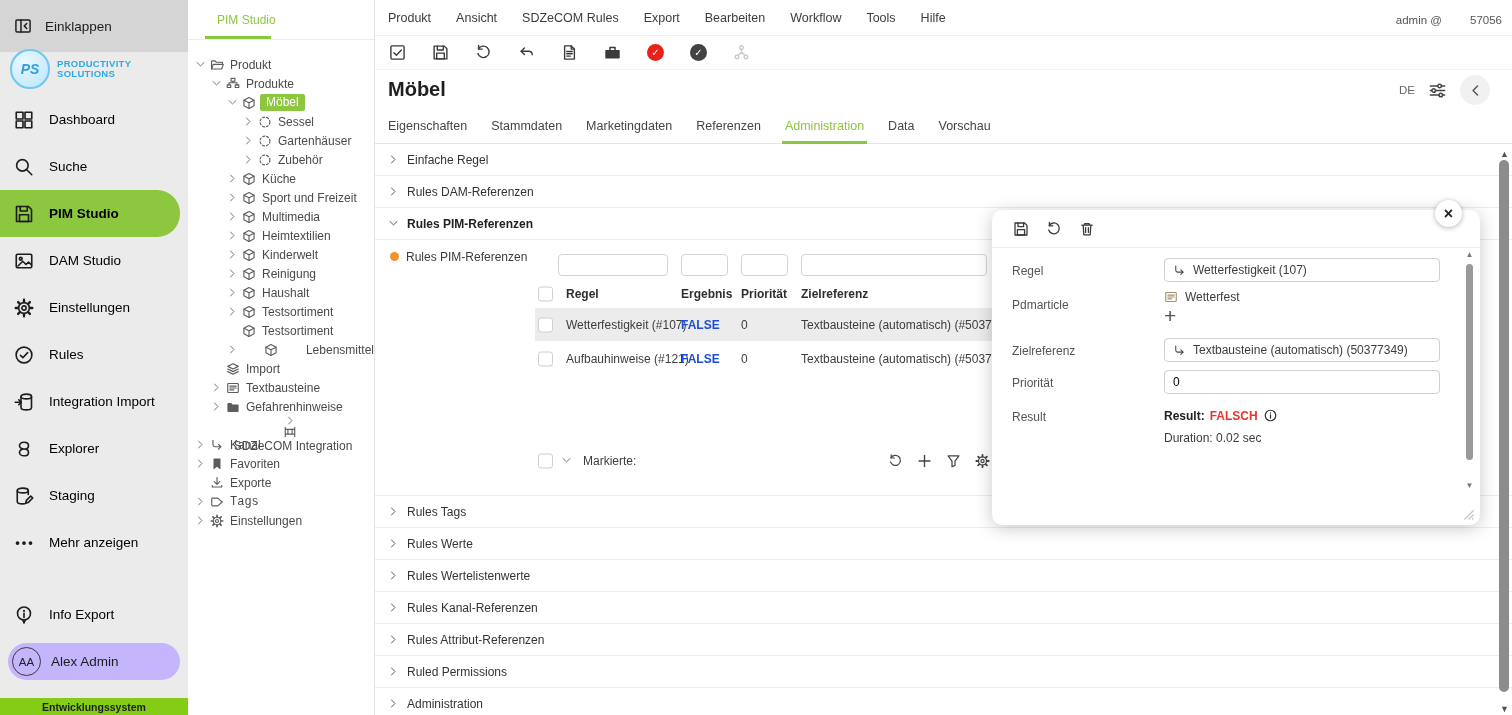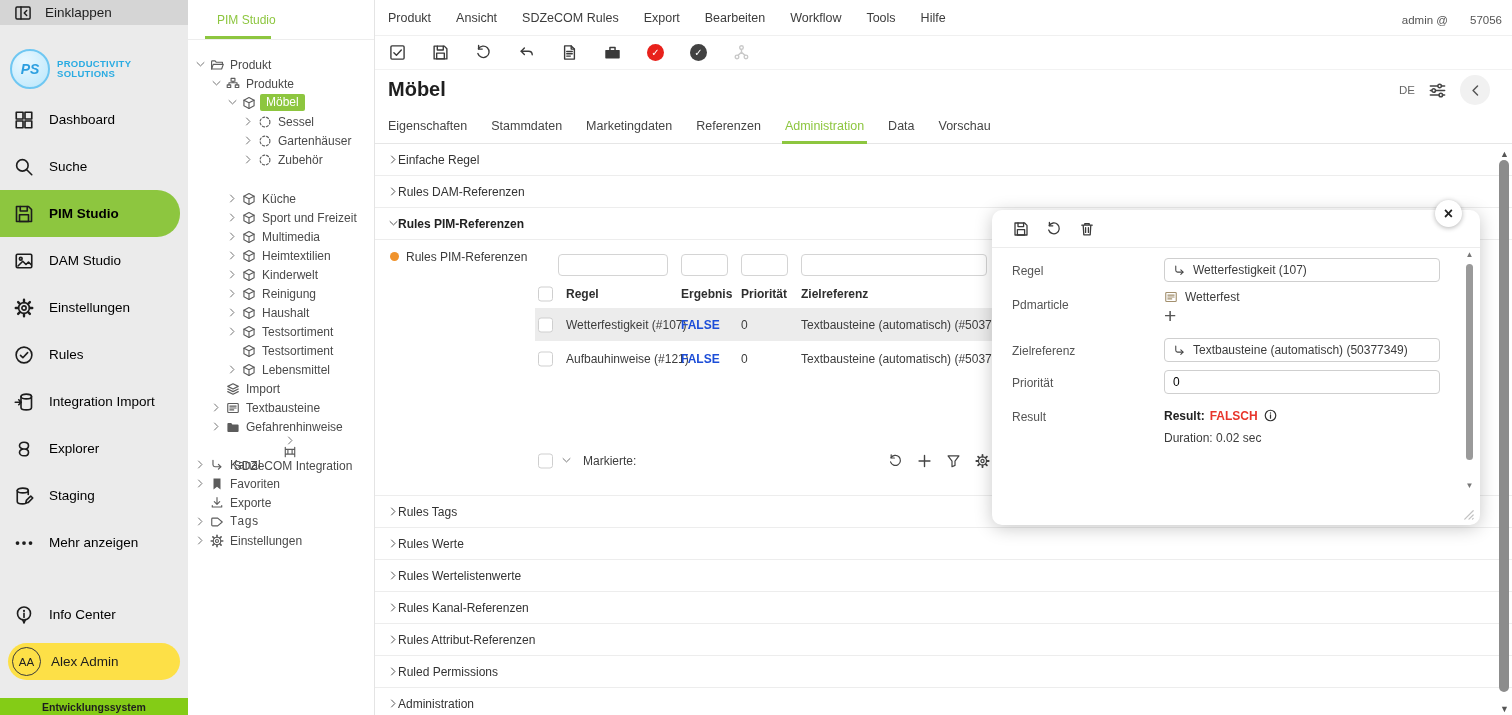--- a/index.html
+++ b/index.html
@@ -1,34 +1,34 @@
 <!DOCTYPE html>
 <html><head>
 <meta charset="utf-8">
 <style>
   html,body{margin:0;padding:0}
   body{width:1512px;height:715px;position:relative;overflow:hidden;background:#fff;
        font-family:"Liberation Sans","DejaVu Sans",sans-serif;color:#333;-webkit-font-smoothing:antialiased}
   .ico svg{width:100%;height:100%;display:block}
   
   #sidebar{position:absolute;left:0;top:0;width:188px;height:715px;background:#ebebeb;z-index:5}
-  .collapse-bar{height:25px;background:#d5d5d5;display:flex;align-items:center;gap:13px;padding-left:14px;cursor:pointer}
+  .collapse-bar{height:52px;background:#d5d5d5;display:flex;align-items:center;gap:13px;padding-left:14px;cursor:pointer}
   .collapse-bar .ico{width:18px;height:18px;color:#1d1d1d}
   .collapse-bar span.lbl{font-size:13.5px;color:#1d1d1d}
   .brand{position:absolute;top:49px;left:10px;display:flex;align-items:center;gap:7px}
   .brand-circle{width:40px;height:40px;border-radius:50%;background:radial-gradient(circle at 35% 30%,#eaf8ff,#b9e6fb);
     border:2.5px solid #6fc7f2;color:#2d9fe0;display:flex;align-items:center;justify-content:center;
     font-weight:bold;font-style:italic;font-size:14px;box-sizing:border-box}
   .brand-text{color:#29abe2;font-weight:bold;font-size:9.5px;line-height:10.5px;letter-spacing:.3px}
   .nav{position:absolute;top:96px;left:0;width:100%}
   .nav-item{height:47px;display:flex;align-items:center;gap:15px;padding-left:14px;font-size:13.5px;color:#000000;cursor:pointer;box-sizing:border-box}
   .nav-item .ico{width:20px;height:20px;color:#1d1d1d;flex:0 0 20px}
   .nav-item.active{background:#8dc63f;width:180px;border-radius:0 23px 23px 0;font-weight:bold}
   #sb-footer{position:absolute;top:591px;left:0;width:100%}
-  .user-pill{position:absolute;top:643px;left:8px;width:172px;height:37px;background:#fde047;border-radius:19px;
+  .user-pill{position:absolute;top:643px;left:8px;width:172px;height:37px;background:#c4b5fd;border-radius:19px;
     display:flex;align-items:center;gap:10px;padding-left:4px;box-sizing:border-box;cursor:pointer}
   .avatar{width:29px;height:29px;border-radius:50%;border:1.6px solid #3a3a3a;display:flex;align-items:center;
     justify-content:center;font-size:11.5px;color:#222;box-sizing:border-box;background:transparent}
   .user-name{font-size:13.5px;color:#1d1d1d}
   .env-bar{position:absolute;bottom:0;left:0;width:100%;height:17px;background:#84cc16;display:flex;align-items:center;
     justify-content:center;font-size:10.5px;font-weight:bold;color:#1e1e1e}
   
   #treepanel{position:absolute;left:188px;top:0;width:187px;height:715px;background:#fff;border-right:1px solid #e4e4e4;box-sizing:border-box;z-index:4}
   .tree-tab-wrap{border-bottom:1px solid #ededed;padding-top:13px}
   .tree-tab{padding-left:29px;font-size:12px;color:#8dc63f;cursor:pointer}
@@ -38,39 +38,39 @@
   .chev{width:9px;height:9px;color:#666;flex:0 0 9px;margin-right:5px;display:inline-block}
   .chev.exp{transform:rotate(90deg)}
   .chev-sp{flex:0 0 9px;margin-right:5px}
   .t-ico{width:14px;height:14px;color:#5c5c5c;margin-right:6px;flex:0 0 14px}
   .chip{background:#8dc63f;color:#fff;padding:1px 6px 2px 6px;border-radius:2px;margin-left:-2px}
   
   #main{position:absolute;left:375px;top:0;right:0;height:715px;background:#fff}
   .menubar{height:36px;display:flex;align-items:center;padding-left:13px;gap:25px;border-bottom:1px solid #f0f0f0;
     font-size:12.5px;color:#3c3c3c;position:relative;box-sizing:border-box}
   .menu-item{cursor:pointer}
-  .mb-right{position:absolute;right:10px;top:0;height:40px;display:flex;align-items:center;gap:22px;font-size:11.5px;color:#555}
+  .mb-right{position:absolute;right:10px;top:0;height:40px;display:flex;align-items:center;gap:28px;font-size:11.5px;color:#555}
   .toolbar{height:34px;display:flex;align-items:center;padding-left:14px;gap:26px;border-bottom:1px solid #f2f2f2;box-sizing:border-box}
   .tb-ico{width:17px;height:17px;color:#3a3a3a;cursor:pointer}
   .tb-ico.disabled{color:#c9c9c9;cursor:default}
   .tb-circle{width:17px;height:17px;border-radius:50%;display:flex;align-items:center;justify-content:center;
     color:#fff;font-size:10px;font-weight:bold;cursor:pointer}
   .tb-circle.red{background:#e8211b}.tb-circle.dark{background:#424242}
   .hdr{height:43px;position:relative}
   .hdr-title{position:absolute;left:13px;top:8px;font-size:20px;font-weight:bold;color:#1f1f1f}
   .hdr-right{position:absolute;right:22px;top:5px;display:flex;align-items:center;gap:13px}
   .lang{font-size:11.5px;color:#666}
   .sliders-ico{width:19px;height:19px;color:#444;cursor:pointer}
   .circle-btn{width:30px;height:30px;border-radius:50%;background:#f1f1f1;display:flex;align-items:center;justify-content:center;cursor:pointer}
   .circle-btn .ico{width:13px;height:13px;color:#555}
   .tabs{height:31px;display:flex;padding-left:13px;gap:24px;border-bottom:1px solid #e6e6e6;font-size:12.5px;color:#454545;box-sizing:border-box}
   .tab{padding-top:6px;position:relative;cursor:pointer}
   .tab.active{color:#8dc63f}
   .tab.active:after{content:"";position:absolute;left:-3px;right:-3px;bottom:-1px;height:3px;background:#8dc63f}
-  .acc-h{height:32px;display:flex;align-items:center;padding-left:14px;border-bottom:1px solid #ededed;
+  .acc-h{height:32px;display:flex;align-items:center;gap:9px;padding-left:14px;border-bottom:1px solid #ededed;
     font-size:12px;color:#333;cursor:pointer;box-sizing:border-box}
   .acc-h .chev{color:#444;margin-right:0}
   .acc-h.expanded{font-weight:bold;color:#222}
   #rules-pim-body{height:255px;border-bottom:1px solid #ededed;position:relative;background:#fff}
   .field-dot{position:absolute;left:15px;top:12px;width:9px;height:9px;border-radius:50%;background:#f0932c}
   .field-lbl{position:absolute;left:31px;top:10px;font-size:12px;color:#3c3c3c}
   #rules-table{position:absolute;left:160px;top:0;width:457px;height:100%}
   .f-input{position:absolute;top:14px;height:22px;border:1px solid #d4d4d4;border-radius:4px;background:#fff;outline:none;
     padding:0 6px;font:inherit;font-size:12px;box-sizing:border-box}
   .th-row{position:absolute;top:40px;left:0;width:100%;height:28px}
@@ -239,21 +239,21 @@
   <div id="sb-footer">
     <div class="nav-item">
       <span class="ico">
           <svg viewBox="0 0 16 16" fill="none" stroke="currentColor" stroke-width="1.3" stroke-linecap="round" stroke-linejoin="round">
             <circle cx="8" cy="6.8" r="5.2"></circle>
             <path d="M6.9 11.6 8 14.4l1.1-2.8"></path>
             <circle cx="8" cy="4.7" r=".85" fill="currentColor" stroke="none"></circle>
             <path d="M8 6.7v3.3"></path>
           </svg>
         </span>
-      <span>Info Center</span>
+      <span>Info Export</span>
     </div>
   </div>
   <div class="user-pill">
     <div class="avatar">AA</div>
     <div class="user-name">Alex Admin</div>
   </div>
   <div class="env-bar">Entwicklungssystem</div>
 </div>
 
 <div id="treepanel">
@@ -338,21 +338,21 @@
             <path stroke-width="1.6" d="M4.5 1.8 10.5 8l-6 6.2"></path>
           </svg>
         </span>
         <span class="ico t-ico">
           <svg viewBox="0 0 16 16" fill="none" stroke="currentColor" stroke-width="1.3" stroke-linecap="round" stroke-linejoin="round">
             <circle cx="8" cy="8" r="5.6" stroke-dasharray="2.4 2.2"></circle>
           </svg>
         </span>
         <span>Zubehör</span>
       </div>
-      <div class="tree-row" style="padding-left: 40px; margin-top: 20px;">
+      <div class="tree-row" style="padding-left: 40px;">
         <span class="ico chev">
           <svg viewBox="0 0 16 16" fill="none" stroke="currentColor" stroke-width="1.3" stroke-linecap="round" stroke-linejoin="round">
             <path stroke-width="1.6" d="M4.5 1.8 10.5 8l-6 6.2"></path>
           </svg>
         </span>
         <span class="ico t-ico">
           <svg viewBox="0 0 16 16" fill="none" stroke="currentColor" stroke-width="1.3" stroke-linecap="round" stroke-linejoin="round">
             <path d="M8 1.8 13.8 4.8v6.4L8 14.2 2.2 11.2V4.8z"></path>
             <path d="M2.2 4.8 8 7.8l5.8-3M8 7.8v6.4"></path>
           </svg>
@@ -460,21 +460,21 @@
       <div class="tree-row" style="padding-left: 40px;">
         <span class="chev-sp"></span>
         <span class="ico t-ico">
           <svg viewBox="0 0 16 16" fill="none" stroke="currentColor" stroke-width="1.3" stroke-linecap="round" stroke-linejoin="round">
             <path d="M8 1.8 13.8 4.8v6.4L8 14.2 2.2 11.2V4.8z"></path>
             <path d="M2.2 4.8 8 7.8l5.8-3M8 7.8v6.4"></path>
           </svg>
         </span>
         <span>Testsortiment</span>
       </div>
-      <div class="tree-row" style="padding-left: 40px;">
+      <div class="tree-row" style="padding-left: 40px; justify-content: space-between;">
         <span class="ico chev">
           <svg viewBox="0 0 16 16" fill="none" stroke="currentColor" stroke-width="1.3" stroke-linecap="round" stroke-linejoin="round">
             <path stroke-width="1.6" d="M4.5 1.8 10.5 8l-6 6.2"></path>
           </svg>
         </span>
         <span class="ico t-ico">
           <svg viewBox="0 0 16 16" fill="none" stroke="currentColor" stroke-width="1.3" stroke-linecap="round" stroke-linejoin="round">
             <path d="M8 1.8 13.8 4.8v6.4L8 14.2 2.2 11.2V4.8z"></path>
             <path d="M2.2 4.8 8 7.8l5.8-3M8 7.8v6.4"></path>
           </svg>

